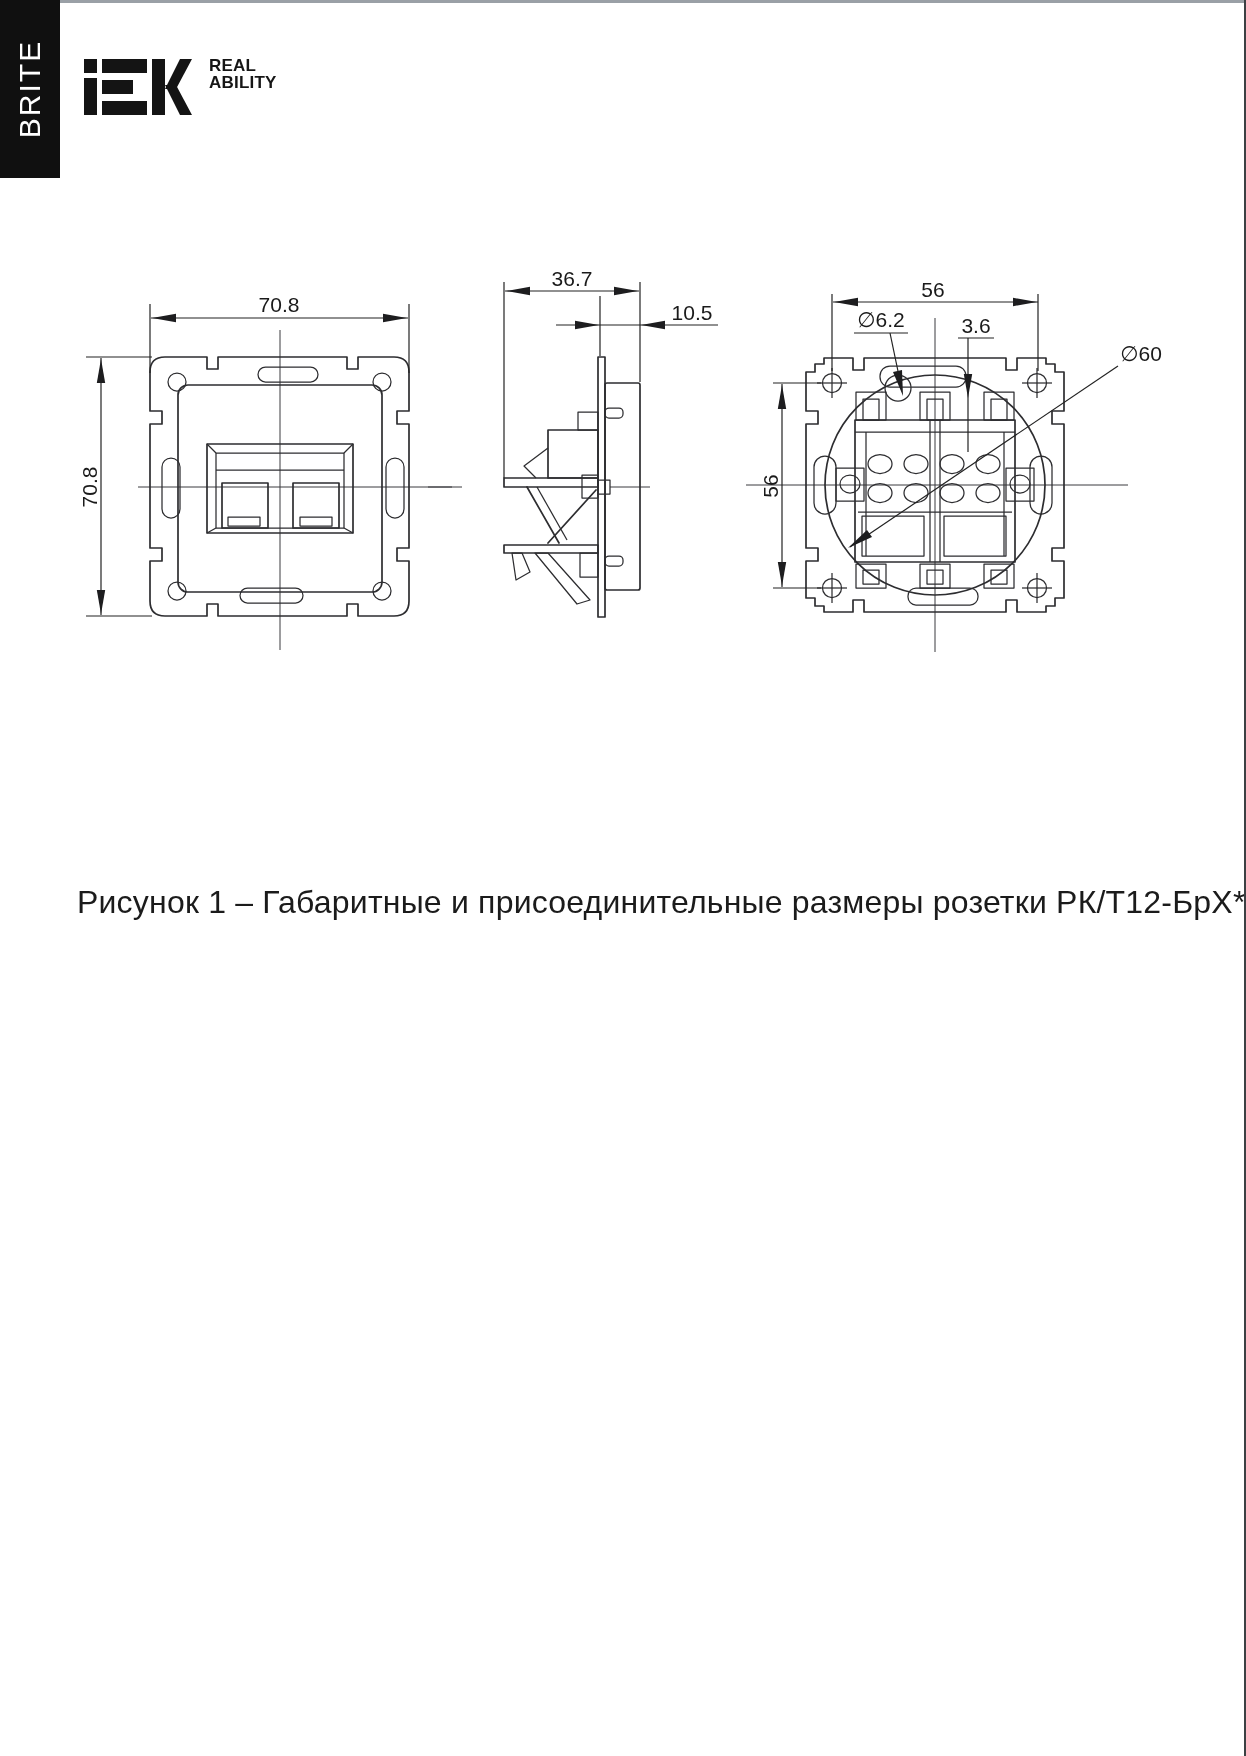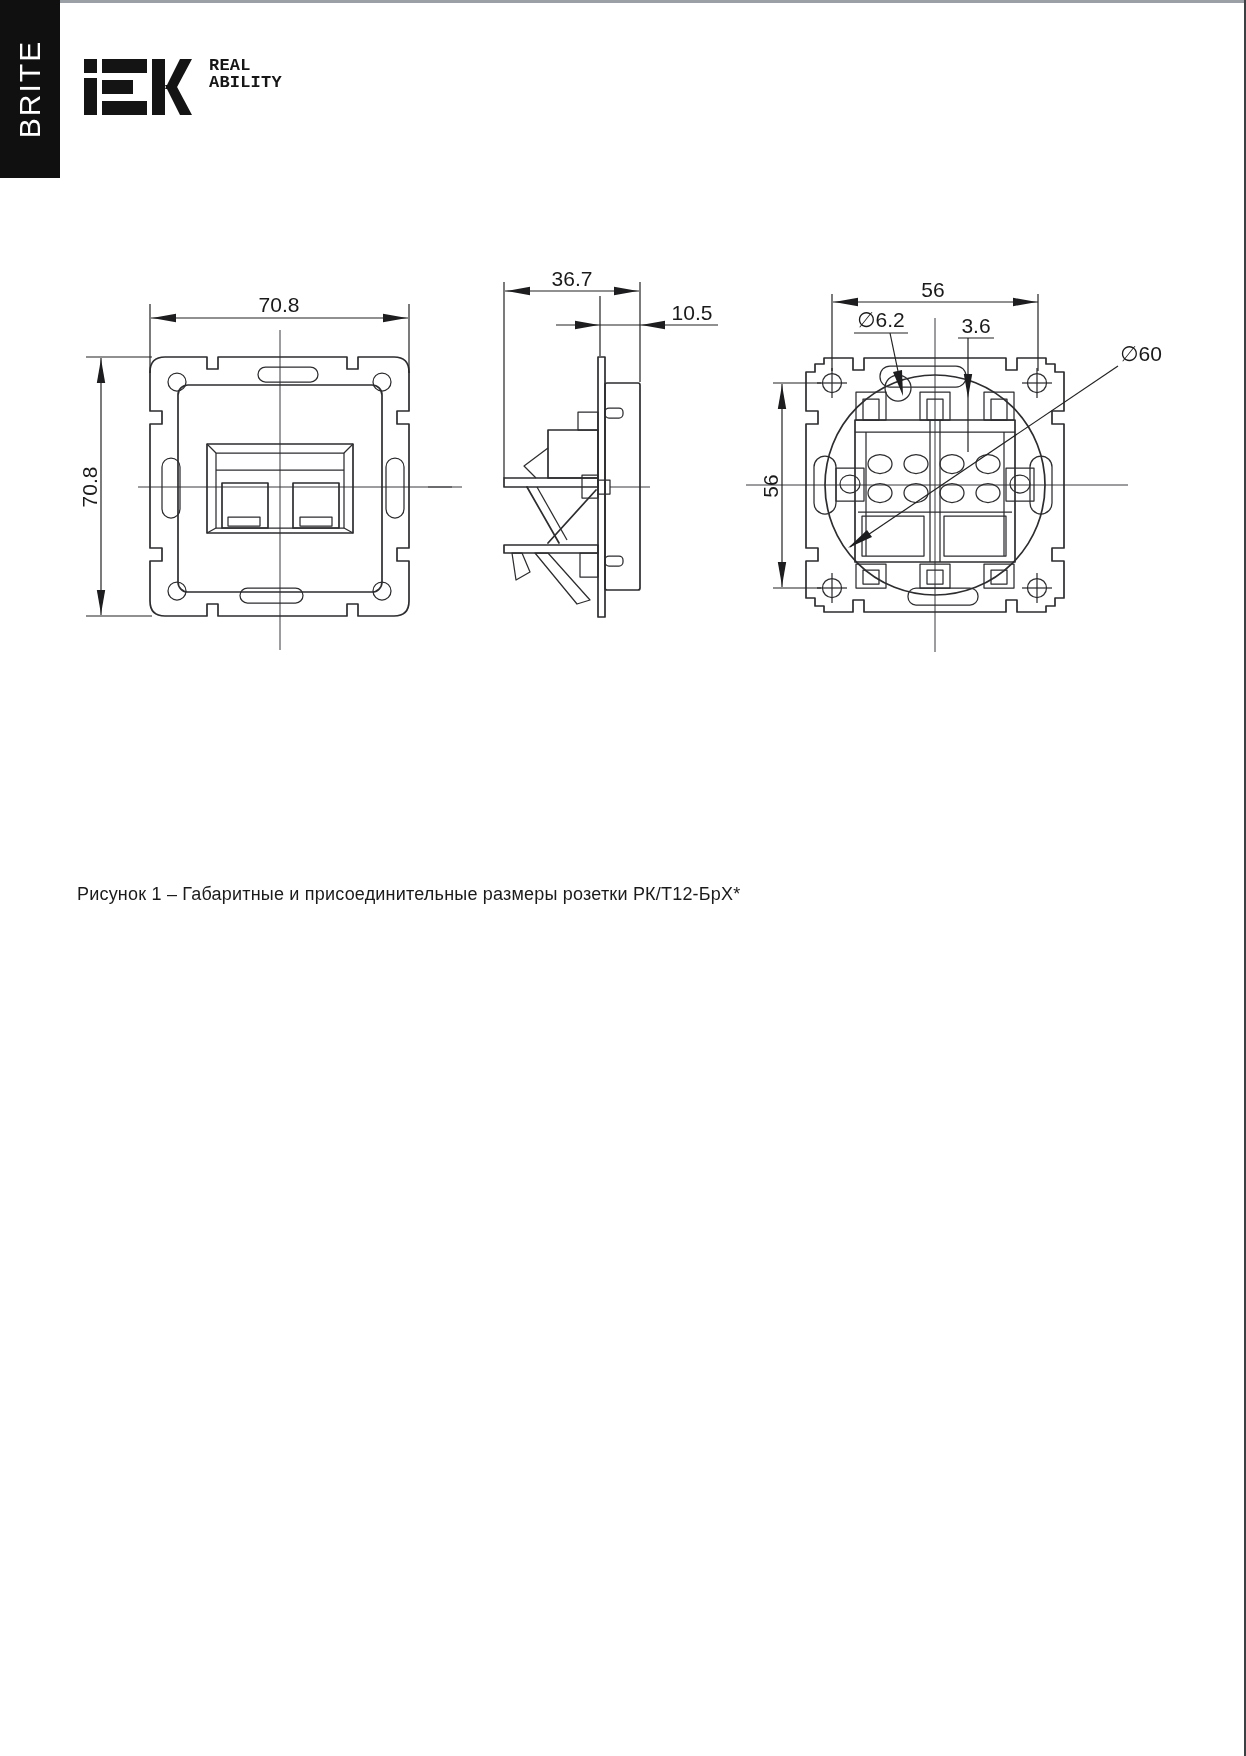--- a/index.html
+++ b/index.html
@@ -11,24 +11,24 @@
   .right-edge{position:absolute;right:0;top:0;width:2px;height:1756px;background:#3c4043;}
   .brite-bar{
     position:absolute;left:0;top:0;width:60px;height:178px;background:#101010;
     display:flex;align-items:center;justify-content:center;
   }
   .brite-bar span{
     transform:rotate(-90deg);color:#ffffff;font-size:30px;font-weight:500;
     letter-spacing:2px;white-space:nowrap;
   }
   .iek-logo{position:absolute;left:84px;top:59px;width:108px;height:56px;}
-  .tagline{position:absolute;left:209px;top:58px;line-height:16.5px;color:#161616;font-family:Liberation Mono, monospace;}
+  .tagline{position:absolute;left:209px;top:58px;line-height:16.5px;color:#161616;}
   .tagline div{font-size:17px;font-weight:800;letter-spacing:.2px;}
   .caption{
-    position:absolute;left:77px;top:884px;font-size:18px;color:#1b1b1b;
+    position:absolute;left:77px;top:884px;font-size:32px;color:#1b1b1b;
     white-space:nowrap;letter-spacing:.2px;
   }
   svg.drawing{position:absolute;left:0;top:0;}
   .ol{fill:none;stroke:#2d2d30;stroke-width:1.7;stroke-linejoin:round;stroke-linecap:round;}
   .md{fill:none;stroke:#2d2d30;stroke-width:1.25;stroke-linejoin:round;}
   .cl{fill:none;stroke:#3a3a3e;stroke-width:1;}
   .dim{fill:none;stroke:#222;stroke-width:1.2;}
   .ah{fill:#1d1d1f;stroke:none;}
   .dim-t{font-family:"Liberation Sans",sans-serif;font-size:21px;fill:#1a1a1a;}
 </style>

